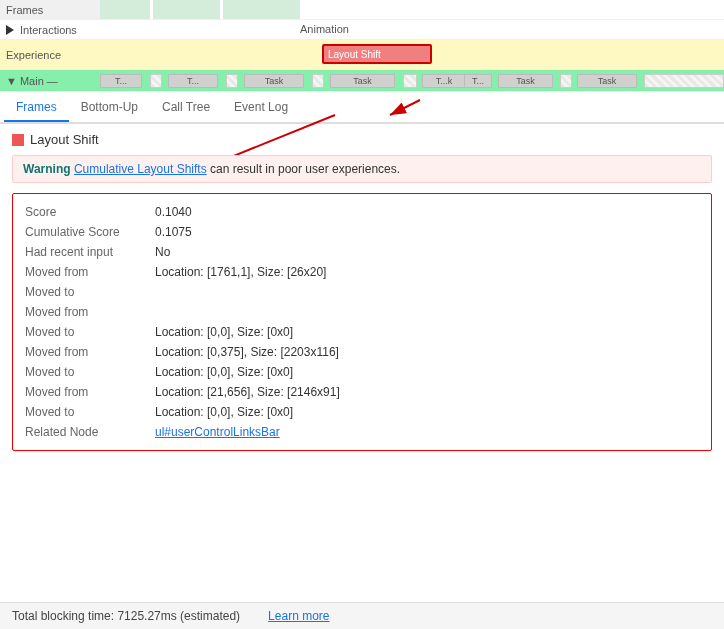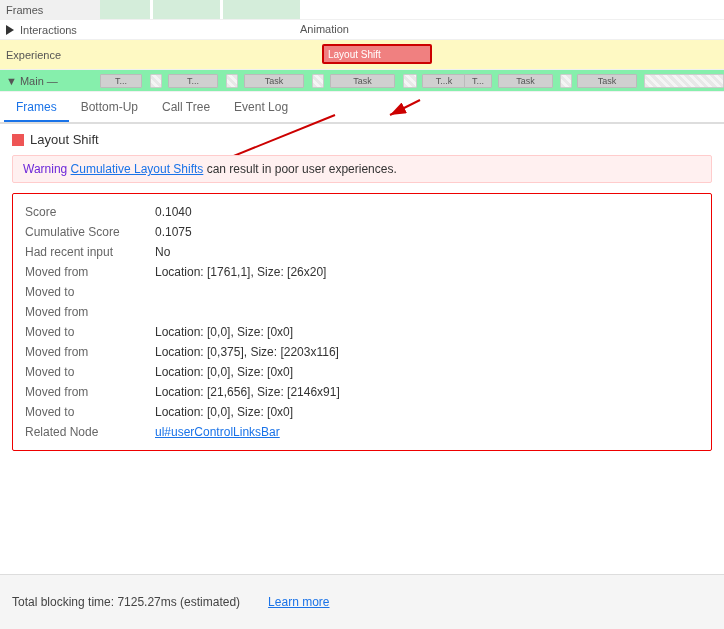--- a/index.html
+++ b/index.html
@@ -176,22 +176,22 @@
       background: #fff0f0;
       border: 1px solid #fcc;
       padding: 6px 10px;
       font-size: 12px;
       color: #333;
       margin-bottom: 10px;
       border-radius: 2px;
     }
 
     .warning-banner .warning-label {
-      color: #6d28d9;
-      font-weight: 400;
+      color: #0f766e;
+      font-weight: 700;
     }
 
     .warning-banner .link {
       color: #1a73e8;
       text-decoration: underline;
       cursor: pointer;
     }
 
     
     .score-table {
@@ -223,21 +223,21 @@
       cursor: pointer;
     }
 
     
     .bottom-bar {
       position: fixed;
       bottom: 0;
       width: 724px;
       background: #f5f5f5;
       border-top: 1px solid #ddd;
-      padding: 20px 12px;
+      padding: 6px 12px;
       font-size: 12px;
       color: #444;
       display: flex;
       align-items: flex-start;
       gap: 14px;
     }
 
     .bottom-bar .link {
       color: #1a73e8;
       text-decoration: underline;

